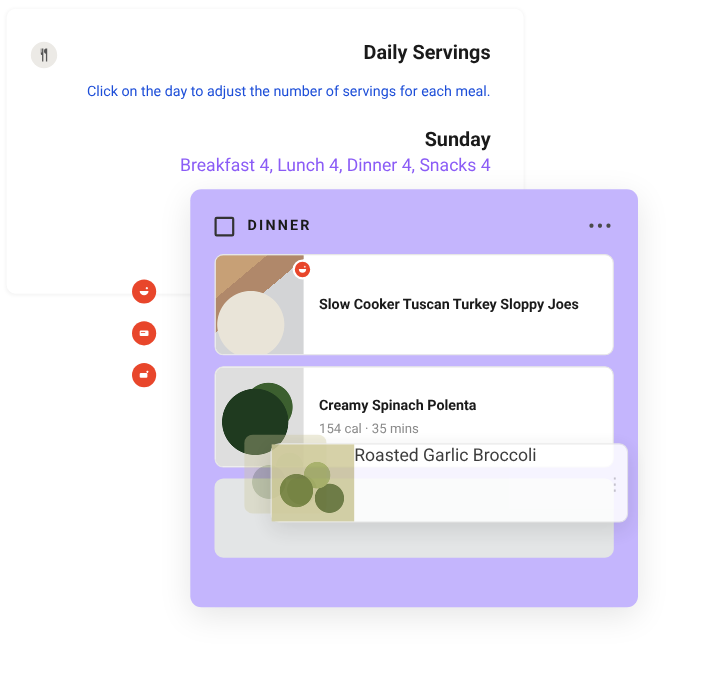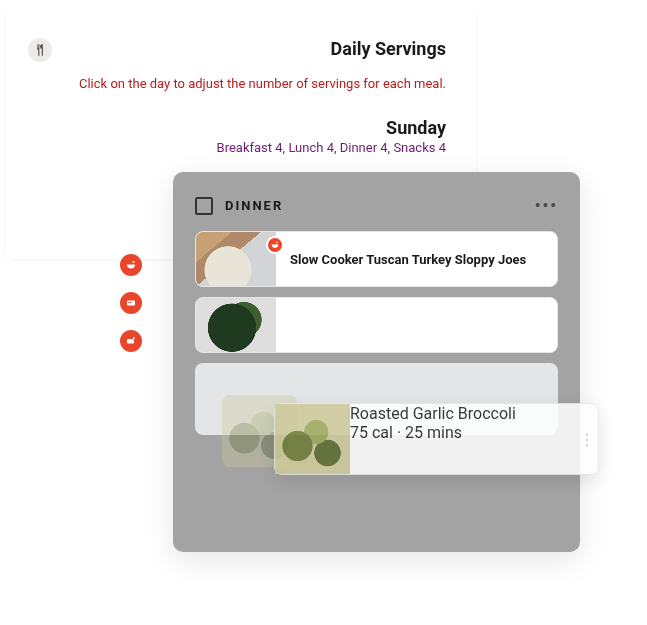--- a/index.html
+++ b/index.html
@@ -38,31 +38,31 @@
     justify-content: center;
   }
   .servings-card h2 {
     font-size: 18px;
     font-weight: 700;
     margin-bottom: 16px;
   }
   .servings-card p.desc {
     font-size: 13px;
     margin-bottom: 24px;
-    color: #b91c1c;
+    color: #1d4ed8;
     line-height: 1.4;
   }
   .day { margin-bottom: 18px; }
   .day .day-name {
     font-size: 18px;
     font-weight: 700;
   }
   .day .day-serv {
-    font-size: 13px;
-    color: #701a75;
+    font-size: 16px;
+    color: #8b5cf6;
     margin-top: 2px;
   }
 
   
   .icon-col {
     position: absolute;
     left: 120px;
     top: 254px;
     display: flex;
     flex-direction: column;
@@ -80,21 +80,21 @@
   }
   .circ-icon svg { width: 12px; height: 12px; fill: #fff; }
 
   
   .dinner-card {
     position: absolute;
     left: 173px;
     top: 172px;
     width: 407px;
     height: 380px;
-    background: #a3a3a3;
+    background: #c4b5fd;
     border-radius: 10px;
     box-shadow: 0 8px 30px rgba(0,0,0,0.10);
     padding: 24px 22px 22px 22px;
   }
   .dinner-header {
     display: flex;
     align-items: center;
     justify-content: space-between;
     margin-bottom: 16px;
   }
@@ -125,21 +125,21 @@
 
   .recipe {
     position: relative;
     display: flex;
     align-items: stretch;
     border: 1px solid #e6e6e6;
     border-radius: 8px;
     overflow: hidden;
     margin-bottom: 10px;
     background: #fff;
-    height: 56px;
+    height: 92px;
     cursor: pointer;
   }
   .thumb {
     width: 80px;
     height: 100%;
     background: #cfcfc4;
     position: relative;
     flex-shrink: 0;
   }
   .recipe .info {
@@ -205,21 +205,20 @@
     top: 8px;
     width: 325px;
     height: 72px;
     display: flex;
     align-items: stretch;
     border: 1px solid #e6e6e6;
     border-radius: 8px;
     background: #fff;
     box-shadow: 0 6px 20px rgba(0,0,0,0.12);
     opacity: 0.85;
-    margin-left: 28px;
   }
   .drag-card .thumb { width: 75px; }
   .drag-card .handle {
     width: 22px;
     display: flex;
     align-items: center;
     justify-content: center;
     color: #c4c4c4;
     font-size: 16px;
     line-height: 5px;
@@ -308,28 +307,31 @@
           </svg>
       </div>
     </div>
     <div class="info">
       <div class="title">Slow Cooker Tuscan Turkey Sloppy Joes</div>
     </div>
   </div>
 
   <div class="recipe">
     <div class="thumb t2"></div>
+    <div class="info">
+      <div class="title">Creamy Spinach Polenta</div>
+      <div class="meta">154 cal  ·  35 mins</div>
+    </div>
   </div>
 
   <div class="drop-zone"></div>
 </div>
 
 <div class="dragging-wrap">
   <div class="drag-shadow"></div>
   <div class="drag-card">
     <div class="thumb t3"></div>
     <div class="info">
       <div class="title">Roasted Garlic Broccoli</div>
-      <div class="meta">75 cal  ·  25 mins</div>
     </div>
     <div class="handle">⋮</div>
   </div>
 </div>
 
 </body></html>

